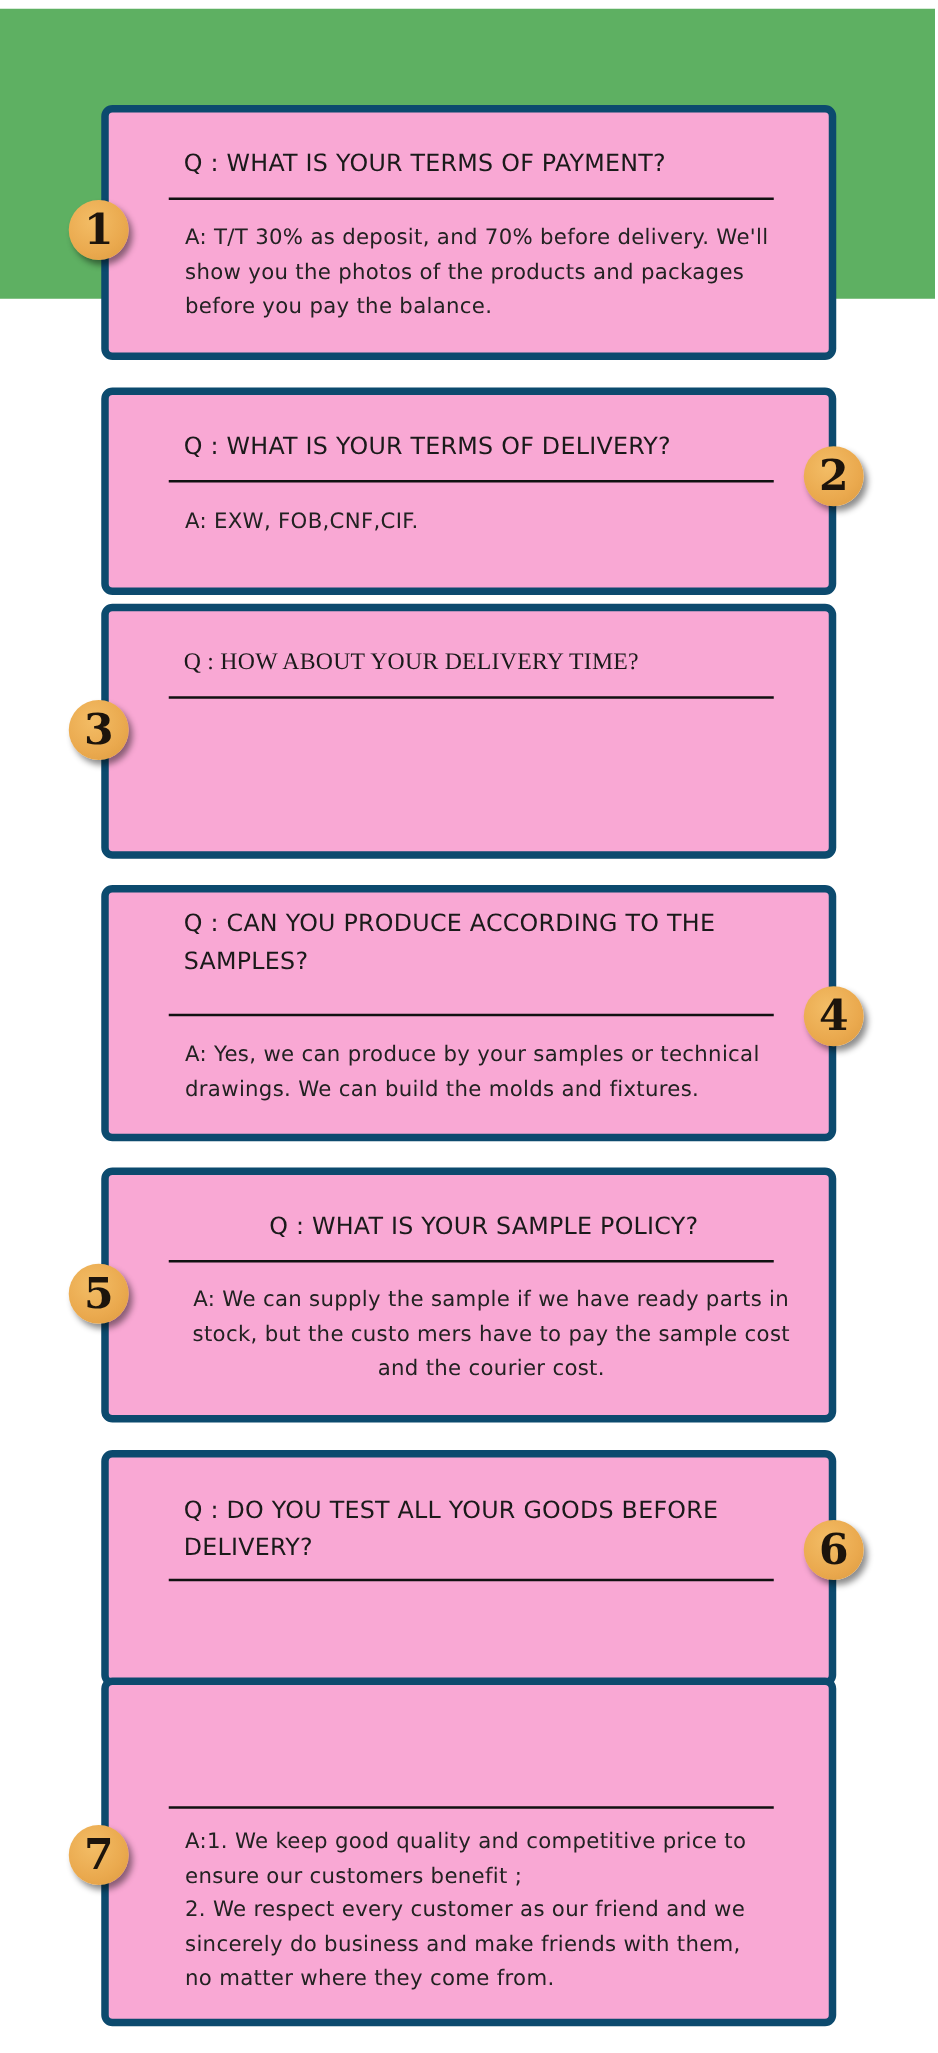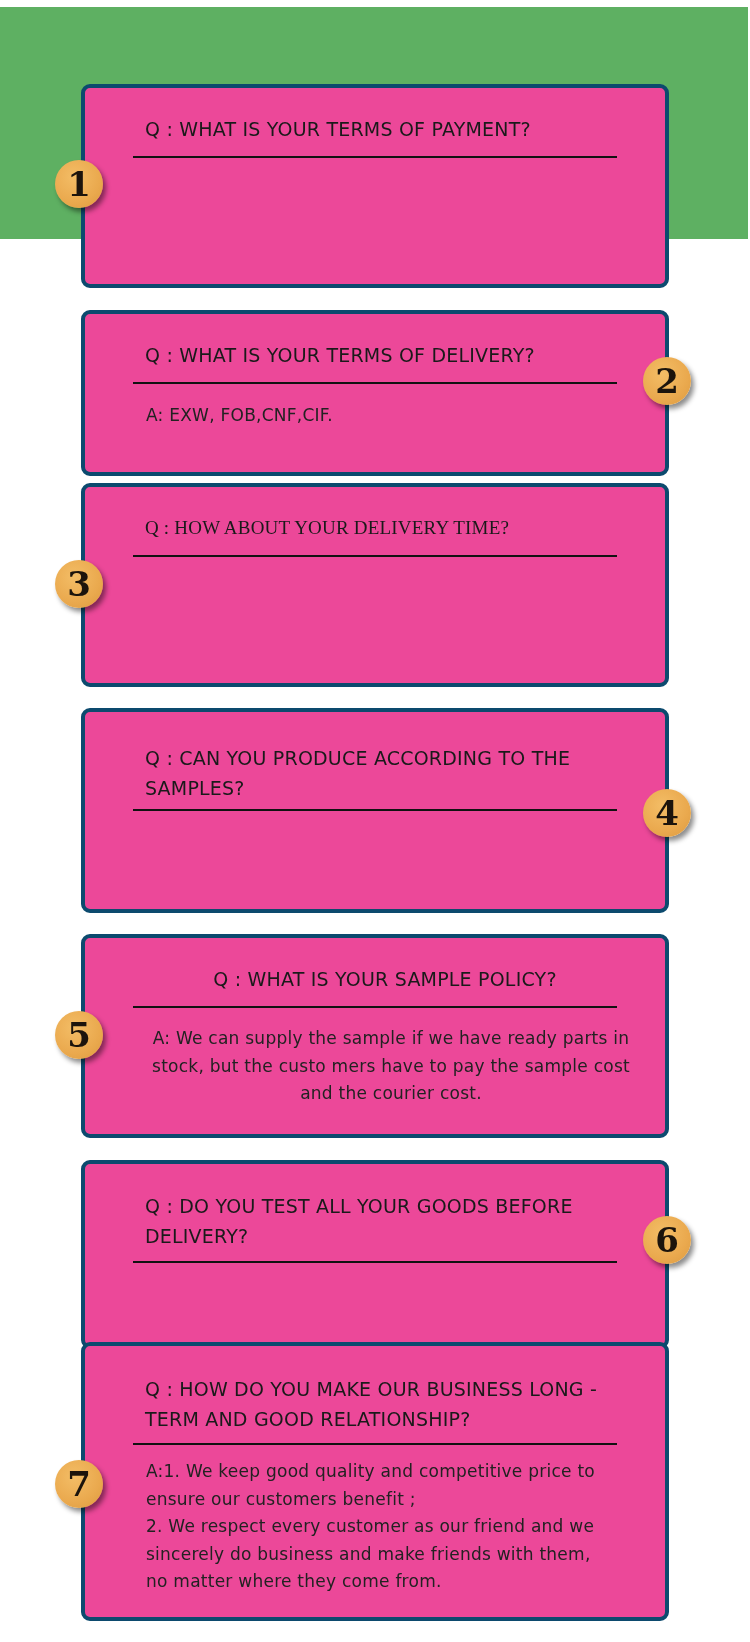--- a/index.html
+++ b/index.html
@@ -6,22 +6,22 @@
   html, body { width: 750px; height: 1642px; background: #ffffff; overflow: hidden; }
   body { position: relative; font-family: "DejaVu Sans", sans-serif; color: #1a1a1a; }
 
   .green-band {
     position: absolute; left: 0; top: 7px; width: 748px; height: 232px;
     background: #5eb062;
   }
 
   .card {
     position: absolute; left: 81px; width: 588px;
-    background: #ec4899;
-    border: 4px solid #0c4a6e;
+    background: #f9a8d4;
+    border: 6px solid #0c4a6e;
     border-radius: 9px;
   }
   .q {
     position: absolute; left: 60px; width: 480px;
     font-size: 19px; line-height: 30px; letter-spacing: 0.2px;
     color: #1a1a1a;
   }
   .rule {
     position: absolute; left: 48px; width: 484px; height: 2px; background: #111111;
   }
@@ -43,59 +43,63 @@
   }
 </style>
 </head>
 <body>
 
 <div class="green-band"></div>
 
 <div class="card" style="top:84px;height:204px;">
   <div class="q" style="top:26px;">Q : WHAT IS YOUR TERMS OF PAYMENT?</div>
   <div class="rule" style="top:68px;"></div>
+  <div class="a" style="top:87px;">A: T/T 30% as deposit, and 70% before delivery. We'll
+show you the photos of the products and packages
+before you pay the balance.</div>
 </div>
 <div class="badge" style="left:55px;top:160px;">1</div>
 
 <div class="card" style="top:310px;height:166px;">
   <div class="q" style="top:26px;">Q : WHAT IS YOUR TERMS OF DELIVERY?</div>
   <div class="rule" style="top:68px;"></div>
   <div class="a" style="top:88px;">A: EXW, FOB,CNF,CIF.</div>
 </div>
 <div class="badge" style="left:643px;top:357px;">2</div>
 
 <div class="card" style="top:483px;height:204px;font-family:Liberation Serif, serif;">
   <div class="q" style="top:26px;">Q : HOW ABOUT YOUR DELIVERY TIME?</div>
   <div class="rule" style="top:68px;"></div>
 </div>
 <div class="badge" style="left:55px;top:560px;">3</div>
 
 <div class="card" style="top:708px;height:205px;">
-  <div class="q" style="top:31px;width:470px;">Q : CAN YOU PRODUCE ACCORDING TO THE SAMPLES?</div>
+  <div class="q" style="top:10px;width:470px;">Q : CAN YOU PRODUCE ACCORDING TO THE SAMPLES?</div>
   <div class="rule" style="top:97px;"></div>
+  <div class="a" style="top:117px;">A: Yes, we can produce by your samples or technical
+drawings. We can build the molds and fixtures.</div>
 </div>
 <div class="badge" style="left:643px;top:789px;">4</div>
 
 <div class="card" style="top:934px;height:204px;text-align:center;">
   <div class="q" style="top:26px;">Q : WHAT IS YOUR SAMPLE POLICY?</div>
   <div class="rule" style="top:68px;"></div>
   <div class="a" style="top:87px;">A: We can supply the sample if we have ready parts in
 stock, but the custo mers have to pay the sample cost
 and the courier cost.</div>
 </div>
 <div class="badge" style="left:55px;top:1011px;">5</div>
 
 <div class="card" style="top:1160px;height:189px;">
   <div class="q" style="top:27px;width:460px;">Q : DO YOU TEST ALL YOUR GOODS BEFORE DELIVERY?</div>
   <div class="rule" style="top:97px;"></div>
 </div>
 <div class="badge" style="left:643px;top:1216px;">6</div>
 
 <div class="card" style="top:1342px;height:279px;">
-  <div class="q" style="top:28px;width:470px;">Q :  HOW DO YOU MAKE OUR BUSINESS LONG -TERM AND GOOD RELATIONSHIP?</div>
   <div class="rule" style="top:97px;"></div>
   <div class="a" style="top:112px;">A:1. We keep good quality and competitive price to
 ensure our customers benefit ;
 2. We respect every customer as our friend and we
 sincerely do business and make friends with them,
 no matter where they come from.</div>
 </div>
 <div class="badge" style="left:55px;top:1460px;">7</div>
 
 </body></html>

